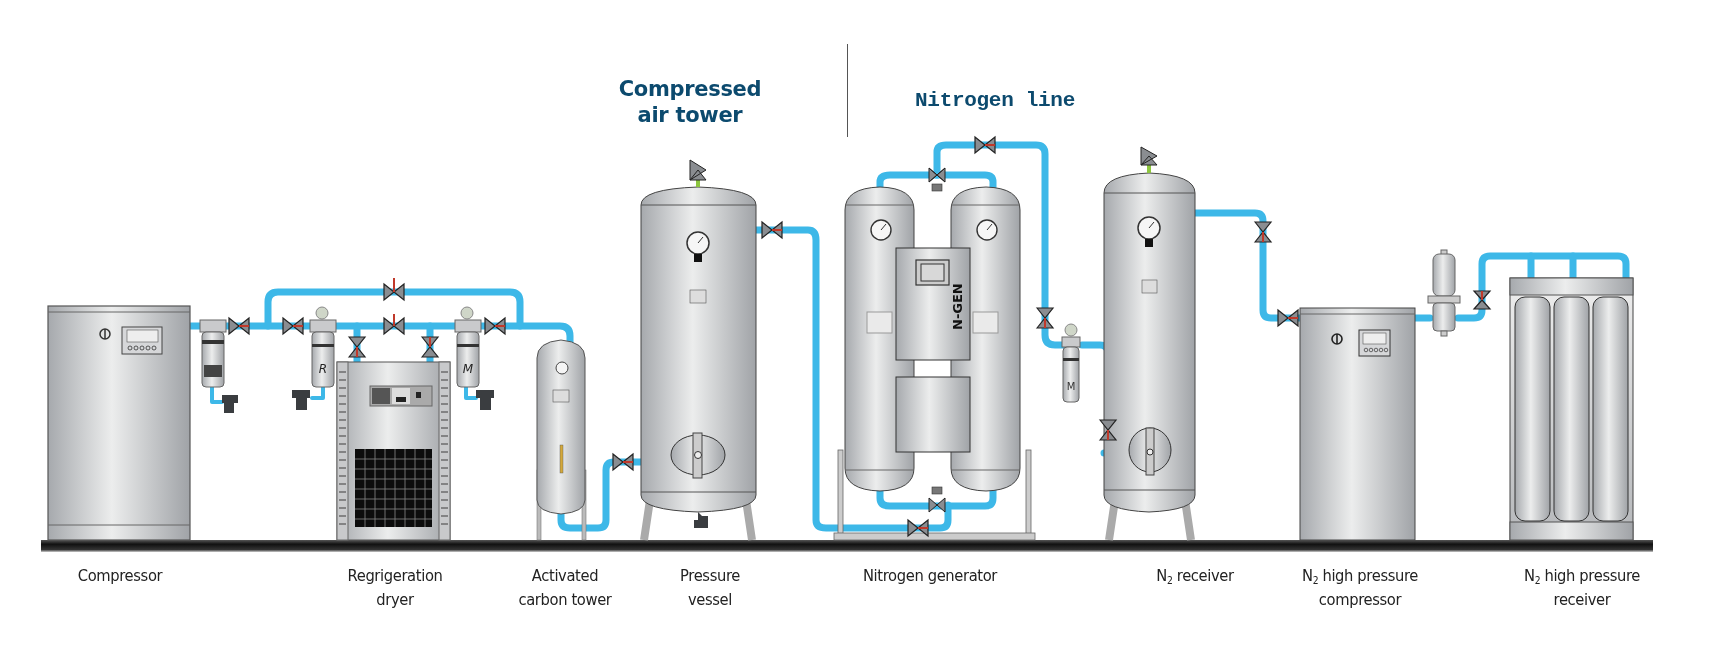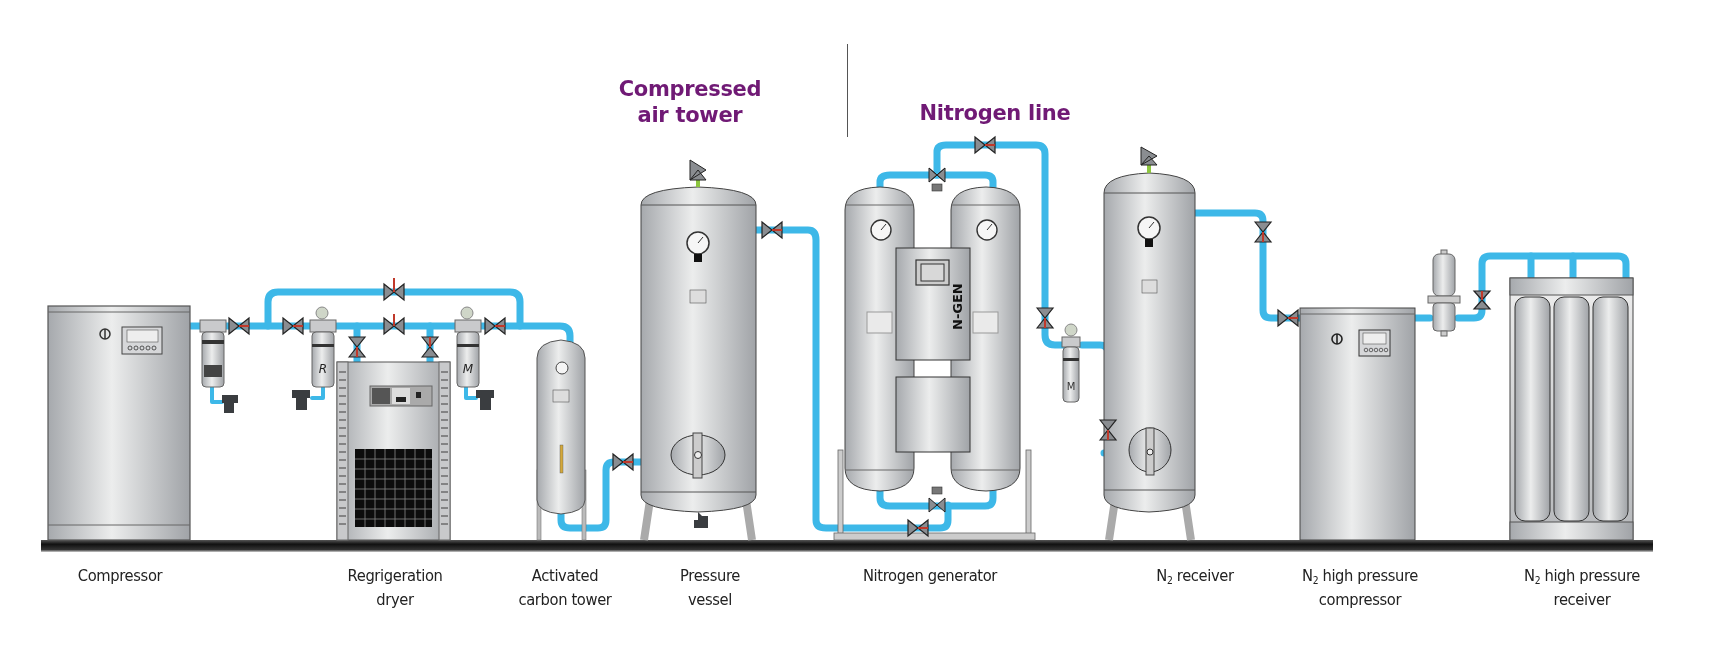--- a/index.html
+++ b/index.html
@@ -1,18 +1,18 @@
 <!DOCTYPE html>
 <html><head>
 <meta charset="utf-8">
 <style>
   html, body { margin:0; padding:0; background:#ffffff; }
   body { width:1733px; height:668px; position:relative; overflow:hidden; font-family:"DejaVu Sans Condensed","DejaVu Sans", sans-serif; }
   #diagram { position:absolute; left:0; top:0; width:1733px; height:668px; }
-  .title { position:absolute; font-family:"DejaVu Sans", sans-serif; font-weight:bold; font-size:21px; color:#701a75; text-align:center; line-height:26px; letter-spacing:-0.3px; }
+  .title { position:absolute; font-family:"DejaVu Sans", sans-serif; font-weight:bold; font-size:21px; color:#0c4a6e; text-align:center; line-height:26px; letter-spacing:-0.3px; }
   .label { position:absolute; font-family:"DejaVu Sans", sans-serif; font-size:16px; color:#222; text-align:center; line-height:24px; letter-spacing:-0.4px; transform:scaleX(0.92); transform-origin:center top; }
   .label sub { font-size:10px; vertical-align:-3px; line-height:0; }
   .divider { position:absolute; left:847px; top:44px; width:1px; height:93px; background:#555; }
 </style>
 </head>
 <body>
 
 <svg id="diagram" width="1733" height="668" viewBox="0 0 1733 668" xmlns="http://www.w3.org/2000/svg">
   <defs>
     <linearGradient id="steel" x1="0" x2="1" y1="0" y2="0">
@@ -357,21 +357,21 @@
         <line x1="1482" y1="291" x2="1482" y2="300" stroke="#c0392b" stroke-width="2"></line>
       </g>
   </g>
 </svg>
 
 <div class="divider"></div>
 <div class="title" style="left:610px; top:76px; width:160px;">
   <div>Compressed</div>
   <div>air tower</div>
 </div>
-<div class="title" style="left:900px; top:100px; width:190px;">Nitrogen line</div>
+<div class="title" style="left:900px; top:88px; width:190px;font-family:Liberation Mono, monospace;">Nitrogen line</div>
 
 <div class="label" style="left:40px; top:564px; width:160px;">
   <div>Compressor</div>
 </div>
 <div class="label" style="left:320px; top:564px; width:150px;">
   <div>Regrigeration</div>
   <div>dryer</div>
 </div>
 <div class="label" style="left:490px; top:564px; width:150px;">
   <div>Activated</div>

